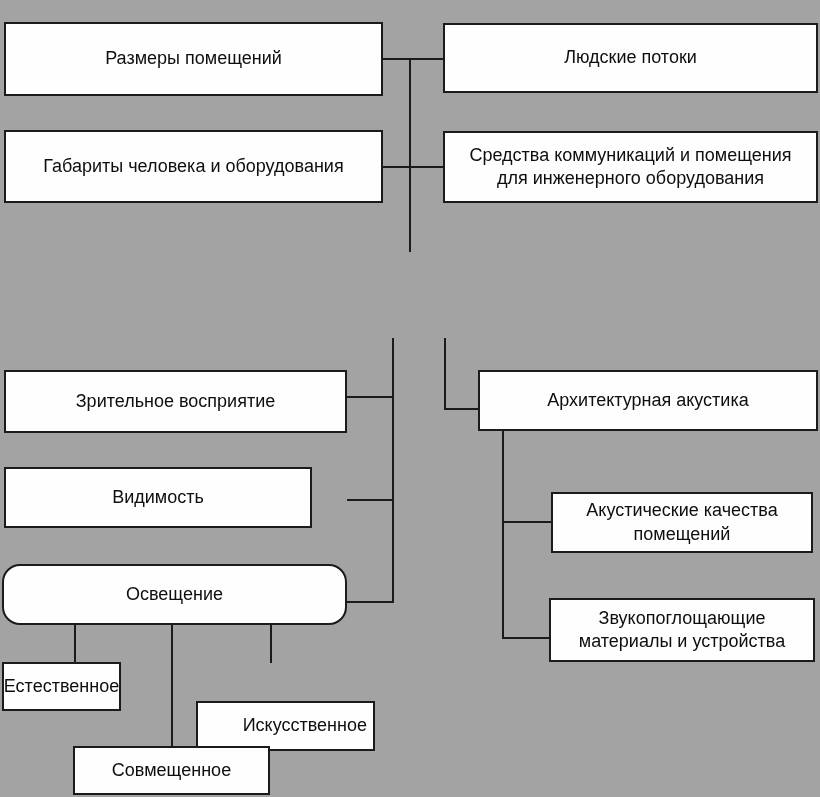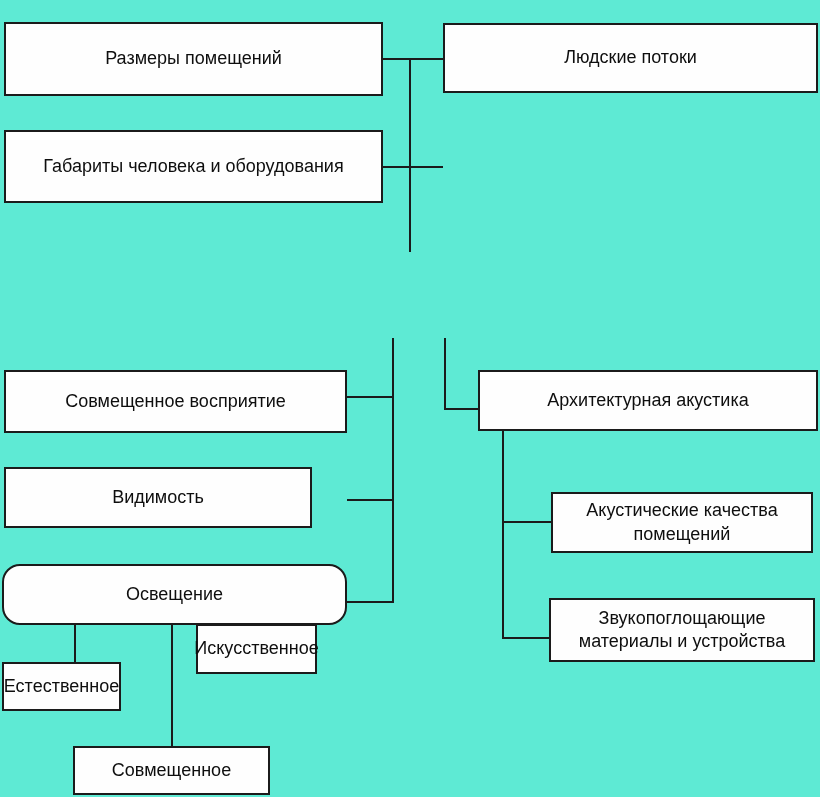--- a/index.html
+++ b/index.html
@@ -1,20 +1,20 @@
 <!DOCTYPE html>
 <html><head>
 <meta charset="utf-8">
 <style>
   html, body { margin: 0; padding: 0; background: #ffffff; }
   .canvas {
     position: relative;
     width: 820px;
     height: 797px;
-    background: #5eead4;
+    background: #a3a3a3;
     font-family: "Liberation Sans", sans-serif;
     color: #0e0e0e;
     overflow: hidden;
   }
   .node {
     position: absolute;
     box-sizing: border-box;
     border: 2px solid #1b1b1b;
     background: #fefefe;
     display: flex;
@@ -78,35 +78,38 @@
 
   <div class="node" style="left:4px; top:22px; width:379px; height:74px;">
     <span class="lbl">Размеры помещений</span>
   </div>
   <div class="node" style="left:4px; top:130px; width:379px; height:73px;">
     <span class="lbl">Габариты человека и оборудования</span>
   </div>
   <div class="node" style="left:443px; top:23px; width:375px; height:70px;">
     <span class="lbl">Людские потоки</span>
   </div>
+  <div class="node" style="left:443px; top:131px; width:375px; height:72px;">
+    <span class="lbl w-345">Средства коммуникаций и помещения для инженерного оборудования</span>
+  </div>
 
 
   <div class="node" style="left:4px; top:370px; width:343px; height:63px;">
-    <span class="lbl">Совмещенное восприятие</span>
+    <span class="lbl">Зрительное восприятие</span>
   </div>
   <div class="node" style="left:4px; top:467px; width:308px; height:61px;">
     <span class="lbl">Видимость</span>
   </div>
   <div class="node" style="left:2px; top:564px; width:345px; height:61px;border-radius:18px;">
     <span class="lbl">Освещение</span>
   </div>
   <div class="node" style="left:2px; top:662px; width:119px; height:49px;">
     <span class="lbl">Естественное</span>
   </div>
-  <div class="node" style="left:196px; top:624px; width:121px; height:50px;">
+  <div class="node" style="left:196px; top:701px; width:179px; height:50px;justify-content:flex-end;">
     <span class="lbl">Искусственное</span>
   </div>
   <div class="node" style="left:73px; top:746px; width:197px; height:49px;">
     <span class="lbl">Совмещенное</span>
   </div>
 
   <div class="node" style="left:478px; top:370px; width:340px; height:61px;">
     <span class="lbl">Архитектурная акустика</span>
   </div>
   <div class="node" style="left:551px; top:492px; width:262px; height:61px;">

